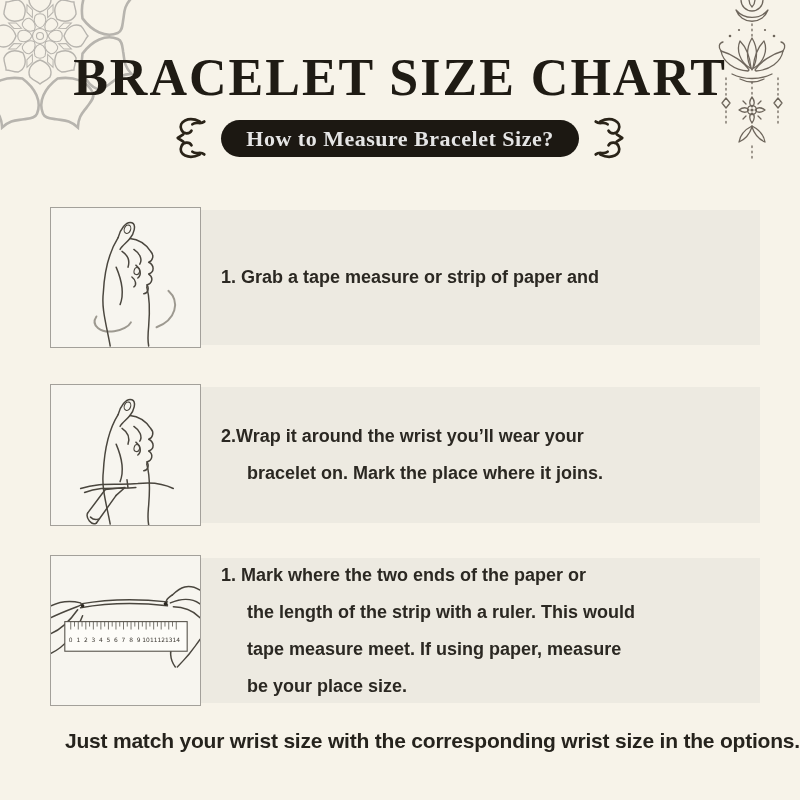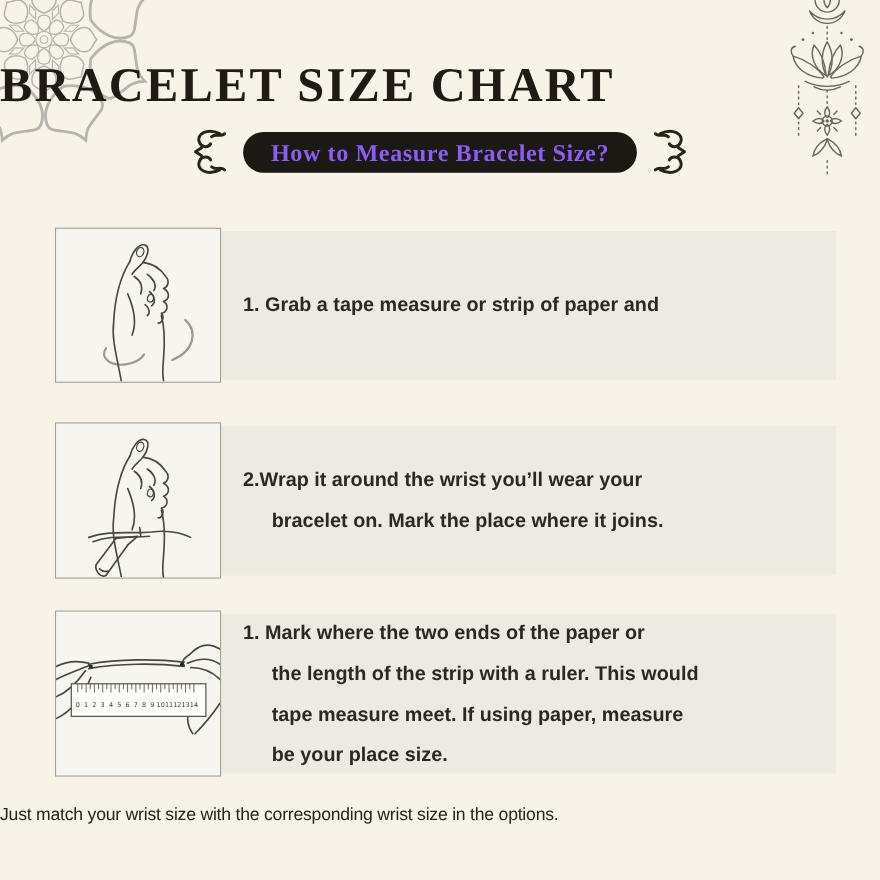--- a/index.html
+++ b/index.html
@@ -14,34 +14,34 @@
   
   .mandala{position:absolute;left:-82px;top:-86px;width:244px;height:244px;}
   .mandala path,.mandala circle{fill:none;stroke:#b7b4ae;}
   .lotus{position:absolute;left:692px;top:-6px;width:110px;height:250px;}
   .lotus path,.lotus circle,.lotus line{fill:none;stroke:#6e665c;stroke-width:1.3;stroke-linecap:round;stroke-linejoin:round;}
   .lotus .dotline{stroke-dasharray:1.6 3.6;}
   .lotus .fdot{fill:#6e665c;stroke:none;}
 
   
   .title{
-    position:absolute;top:52px;left:0;width:100%;
+    position:absolute;top:52px;left:0;width:100%;text-align:center;
     font-family:"Liberation Serif","DejaVu Serif",serif;
-    font-weight:700;font-size:44px;letter-spacing:2px;color:#1f1b14;
+    font-weight:700;font-size:52px;letter-spacing:2px;color:#1f1b14;
     line-height:52px;
   }
   .badge-row{
     position:absolute;top:112px;left:0;width:100%;
     display:flex;justify-content:center;align-items:center;
   }
   .flourish{width:42px;height:52px;flex:0 0 auto;}
   .flourish path{fill:none;stroke:#2a2318;stroke-width:3;stroke-linecap:round;stroke-linejoin:round;}
   .flourish.right{transform:scaleX(-1);}
   .badge{
-    margin:0 14px;background:#1c1812;color:#8b5cf6;
+    margin:0 14px;background:#1c1812;color:#e5e5e5;
     border-radius:19px;height:37px;line-height:37px;padding:0 25px;
     font-family:"Liberation Serif","DejaVu Serif",serif;
     font-weight:700;font-size:22px;letter-spacing:.5px;white-space:nowrap;text-align:center;
   }
 
   
   .steps{position:absolute;top:210px;left:50px;width:710px;}
   .step-row{
     position:relative;background:#edeae1;display:flex;align-items:center;
   }
@@ -58,22 +58,22 @@
   .illus-box .nail{stroke-width:1.1;}
   .illus-box .ruler-body{fill:#fdfcf8;stroke:#55514a;stroke-width:1.1;}
   .illus-box .enddot{fill:#2b2720;stroke:none;}
   [data-name="ruler-ticks"] line{stroke:#55514a;stroke-width:.8;}
   [data-name="ruler-numbers"] text{font-size:6px;fill:#3c3832;text-anchor:middle;font-family:"DejaVu Sans","Liberation Sans",sans-serif;}
   .step-text{padding-left:20px;font-size:18px;font-weight:700;line-height:37px;color:#2b2822;}
   .step-line.cont{padding-left:26px;}
 
   
   .footer-note{
-    position:absolute;top:726px;left:0;width:100%;text-align:left;
-    font-size:16px;font-weight:400;letter-spacing:-.2px;color:#26231d;line-height:30px;
+    position:absolute;top:726px;left:0;width:100%;text-align:right;
+    font-size:21px;font-weight:700;letter-spacing:-.2px;color:#26231d;line-height:30px;
   }
 </style>
 </head>
 <body>
 
 <div class="stage" data-name="bracelet-size-chart-infographic">
 
   <svg class="mandala" data-name="mandala-flower-icon" viewBox="-122 -122 244 244">
     <defs>
       <path id="bigpetal" d="M0,-46 C16,-50 27,-60 27,-73 C27,-78 22,-80 17,-83 C11,-87 5,-88 0,-99 C-5,-88 -11,-87 -17,-83 C-22,-80 -27,-78 -27,-73 C-27,-60 -16,-50 0,-46 Z" stroke-width="2.6"></path>

